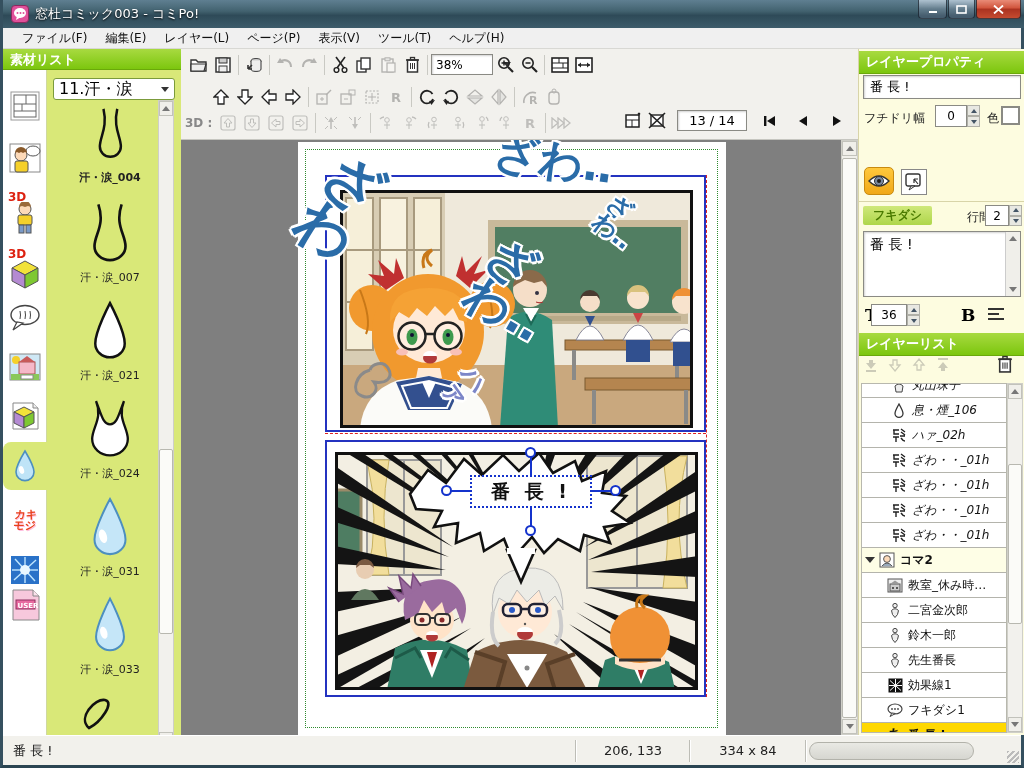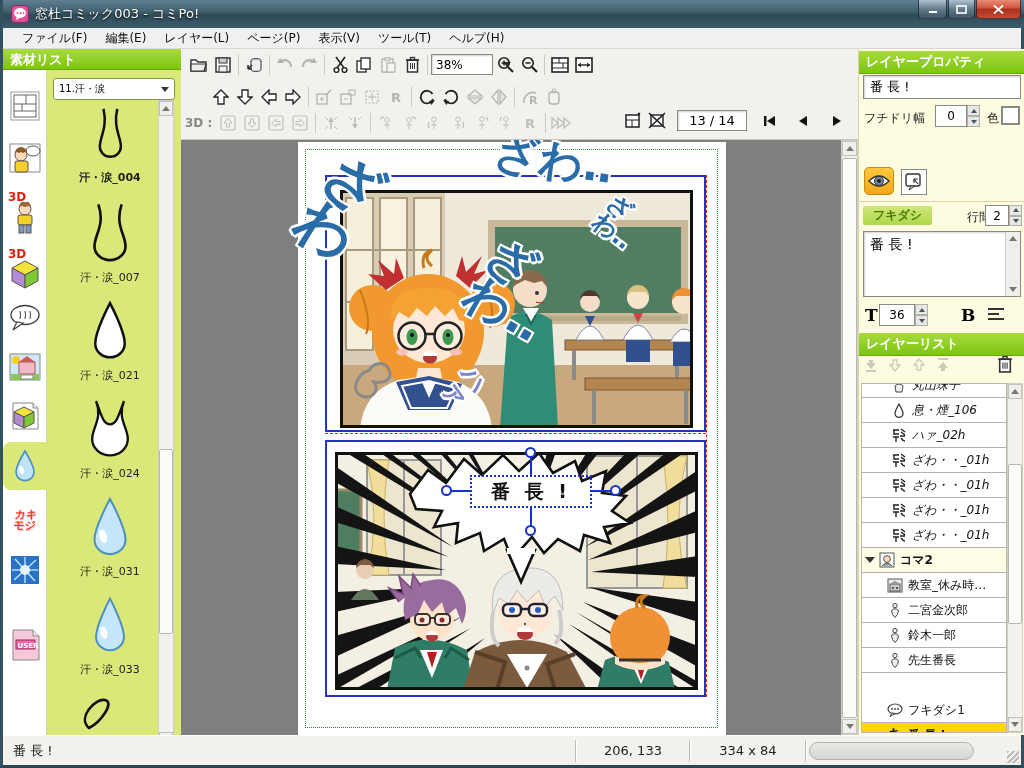--- a/index.html
+++ b/index.html
@@ -581,33 +581,33 @@
             <line x1="15" y1="15" x2="28" y2="15"></line>
             <line x1="15" y1="15" x2="25" y2="26"></line>
             <line x1="15" y1="15" x2="15" y2="28"></line>
             <line x1="15" y1="15" x2="4" y2="25"></line>
             <line x1="15" y1="15" x2="2" y2="15"></line>
             <line x1="15" y1="15" x2="5" y2="4"></line>
           </g>
           <circle cx="15" cy="15" r="5" fill="#e8f7ff"></circle>
         </svg>
       </div>
-    <div class="tab" style="top:552px;height:46px;">
+    <div class="tab" style="top:512px;height:46px;">
       <svg width="32" height="34" viewBox="0 0 32 34">
           <path d="M4,2 h20 l6,6 v24 h-26 z" fill="#f7c8dc" stroke="#888"></path>
           <path d="M24,2 v6 h6" fill="#fbe2ec" stroke="#888"></path>
           <rect x="7" y="12" width="19" height="9" fill="#e86aa0" stroke="#903060"></rect>
           <text x="8.5" y="19.5" font-size="7" font-weight="bold" fill="#fff">USER</text>
         </svg>
     </div>
   </div>
 
   <div id="matpanel" class="abs">
     <div id="catdrop">
-      <span style="font-size:10px;">11.汗・涙</span>
+      <span style="font-size:16px;">11.汗・涙</span>
       <span class="tri-dn"></span>
     </div>
 
     <div class="mat-item" style="top:36px;font-weight:bold;">
       <svg width="70" height="58" viewBox="0 0 70 80">
           <path d="M26,4 C32,30 21,42 21,56 a14.5,14 0 0 0 29,0 C50,42 39,30 45,4" fill="none" stroke="#111" stroke-width="3.4"></path>
         </svg>
       <div class="lbl">汗・涙_004</div>
     </div>
     <div class="mat-item" style="top:132px;">
@@ -920,21 +920,21 @@
 
     <div class="inset" style="position:absolute;left:4px;top:182px;width:158px;height:66px;">
       <div style="padding:4px 6px;font-size:14px;">番 長 !</div>
       <div style="position:absolute;right:0;top:0;width:15px;height:100%;background:#F0EFEA;border-left:1px solid #ccc;">
         <span class="tri-up" style="position:absolute;left:3px;top:4px;"></span>
         <span class="tri-d" style="position:absolute;left:3px;bottom:4px;"></span>
       </div>
     </div>
 
     <span style="position:absolute;left:6px;top:256px;font-family:'DejaVu Serif',serif;font-weight:bold;font-size:17px;">T</span>
-    <div class="spin" style="left:20px;top:255px;border-radius:8px;">
+    <div class="spin" style="left:12px;top:255px;border-radius:8px;">
       <div class="val" style="width:36px;height:22px;">36</div>
       <div class="arrows" style="height:22px;">
           <div>
             <span class="mini-up"></span>
           </div>
           <div>
             <span class="mini-dn"></span>
           </div>
         </div>
     </div>
@@ -1074,20 +1074,38 @@
         <span>鈴木一郎</span>
       </div>
       <div class="lrow gut2" style="top:264px;">
         <span class="ic">
             <svg width="12" height="15" viewBox="0 0 12 15">
               <circle cx="6" cy="2.6" r="2.2" fill="#eee" stroke="#444"></circle>
               <path d="M2.5,7.5 q3.5,-3.5 7,0 l-1,4 -2.5,3 -2.5,-3 z" fill="#eee" stroke="#444"></path>
             </svg>
           </span>
         <span>先生番長</span>
+      </div>
+      <div class="lrow gut2" style="top:289px;">
+        <span class="ic">
+            <svg width="15" height="15" viewBox="0 0 15 15">
+              <rect x="0.5" y="0.5" width="14" height="14" fill="#111"></rect>
+              <g stroke="#fff" stroke-width="1">
+                <line x1="7.5" y1="7.5" x2="7.5" y2="1"></line>
+                <line x1="7.5" y1="7.5" x2="13" y2="2.5"></line>
+                <line x1="7.5" y1="7.5" x2="14" y2="7.5"></line>
+                <line x1="7.5" y1="7.5" x2="13" y2="12.5"></line>
+                <line x1="7.5" y1="7.5" x2="7.5" y2="14"></line>
+                <line x1="7.5" y1="7.5" x2="2" y2="12.5"></line>
+                <line x1="7.5" y1="7.5" x2="1" y2="7.5"></line>
+                <line x1="7.5" y1="7.5" x2="2" y2="2.5"></line>
+              </g>
+            </svg>
+          </span>
+        <span>効果線1</span>
       </div>
       <div class="lrow gut2" style="top:314px;">
         <span class="ic">
             <svg width="16" height="14" viewBox="0 0 16 14">
               <ellipse cx="8" cy="6" rx="7" ry="5" fill="#fff" stroke="#444" stroke-width="1.2"></ellipse>
               <polygon points="5,10 3,13.5 8.5,10.5" fill="#fff" stroke="#444"></polygon>
               <circle cx="5" cy="6" r=".9" fill="#444"></circle>
               <circle cx="8" cy="6" r=".9" fill="#444"></circle>
               <circle cx="11" cy="6" r=".9" fill="#444"></circle>
             </svg>

